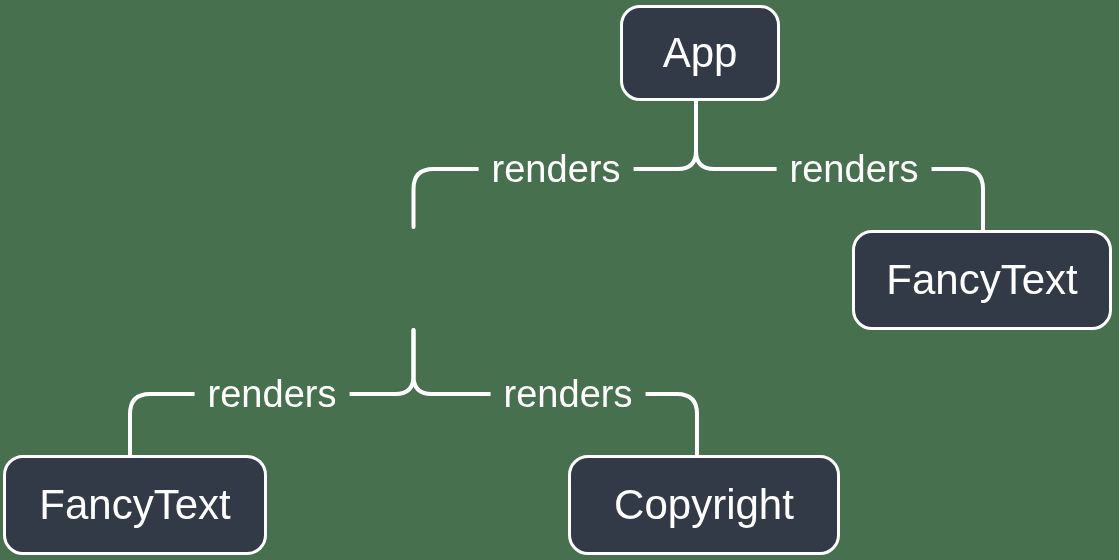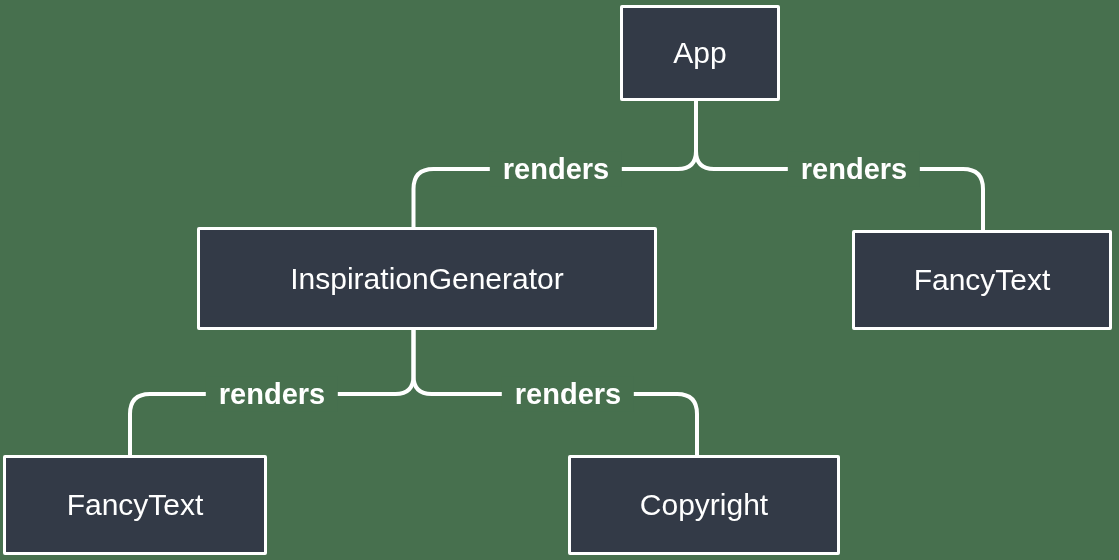--- a/index.html
+++ b/index.html
@@ -27,34 +27,34 @@
     stroke:var(--line);
     stroke-width:4;
     fill:none;
     stroke-linecap:round;
   }
   .node{
     position:absolute;
     display:flex;align-items:center;justify-content:center;
     background:var(--node-fill);
     border:3.5px solid var(--node-border);
-    border-radius:2px;
+    border-radius:20px;
     color:var(--node-text);
-    font-size:30px;
+    font-size:42px;
     line-height:1;
     white-space:nowrap;
     z-index:2;
   }
   .edge-label{
     position:absolute;
     transform:translate(-50%,-50%);
     background:var(--bg);
     color:var(--line);
-    font-size:29px;
-    font-weight:700;
+    font-size:38px;
+    font-weight:400;
     line-height:1;
     padding:3px 13px;
     white-space:nowrap;
     z-index:1;
   }
 </style>
 </head>
 <body>
 
 <div class="stage">
@@ -65,18 +65,17 @@
     <path d="M 413.5 330 L 413.5 376 Q 413.5 394 395.5 394 L 150 394 Q 130 394 130 414 L 130 455"></path>
     <path d="M 413.5 330 L 413.5 376 Q 413.5 394 431.5 394 L 677 394 Q 697 394 697 414 L 697 455"></path>
   </svg>
 
   <span class="edge-label" style="left:556px;top:169px">renders</span>
   <span class="edge-label" style="left:854px;top:169px">renders</span>
   <span class="edge-label" style="left:272px;top:394px">renders</span>
   <span class="edge-label" style="left:568px;top:394px">renders</span>
 
   <div class="node" style="left:620px;top:5px;width:160px;height:96px">App</div>
-  <div class="node" style="left:197px;top:227px;width:460px;height:103px">InspirationGenerator</div>
   <div class="node" style="left:852px;top:230px;width:260px;height:100px">FancyText</div>
   <div class="node" style="left:3px;top:455px;width:264px;height:100px">FancyText</div>
   <div class="node" style="left:568px;top:455px;width:272px;height:100px">Copyright</div>
 
 </div>
 
 </body></html>

